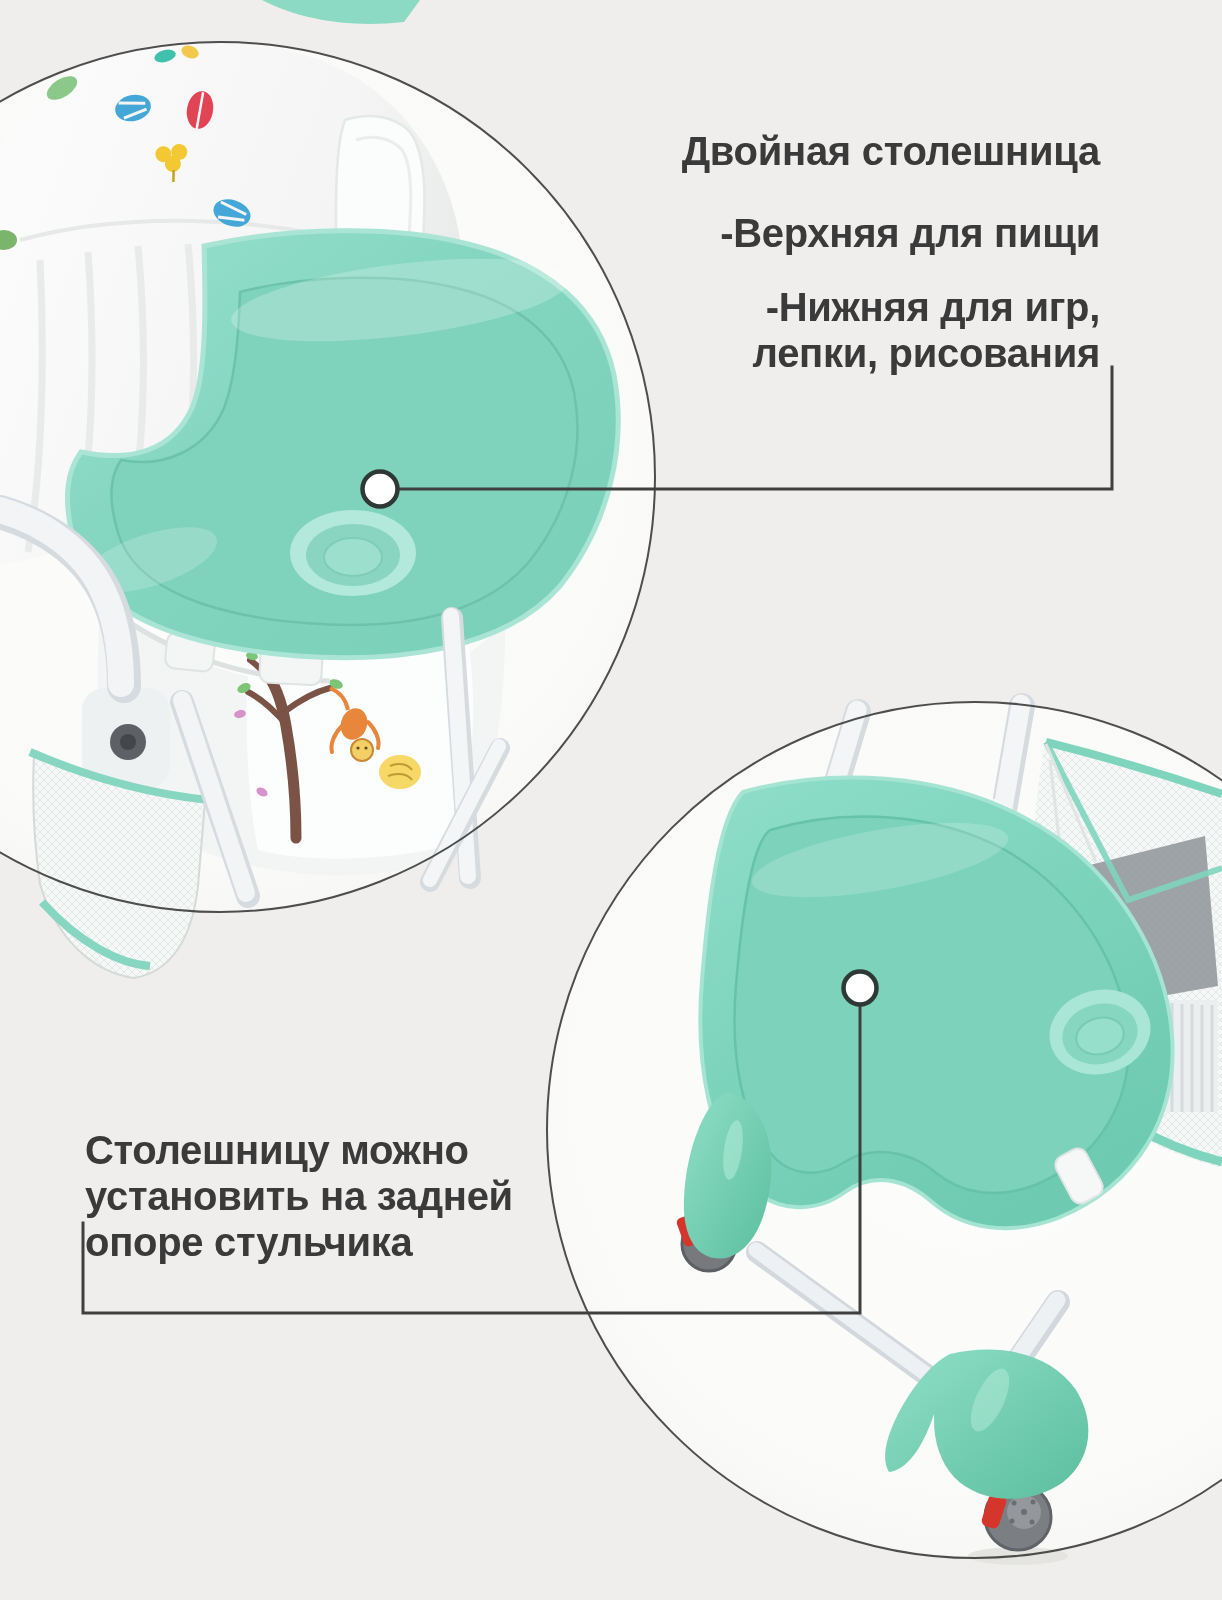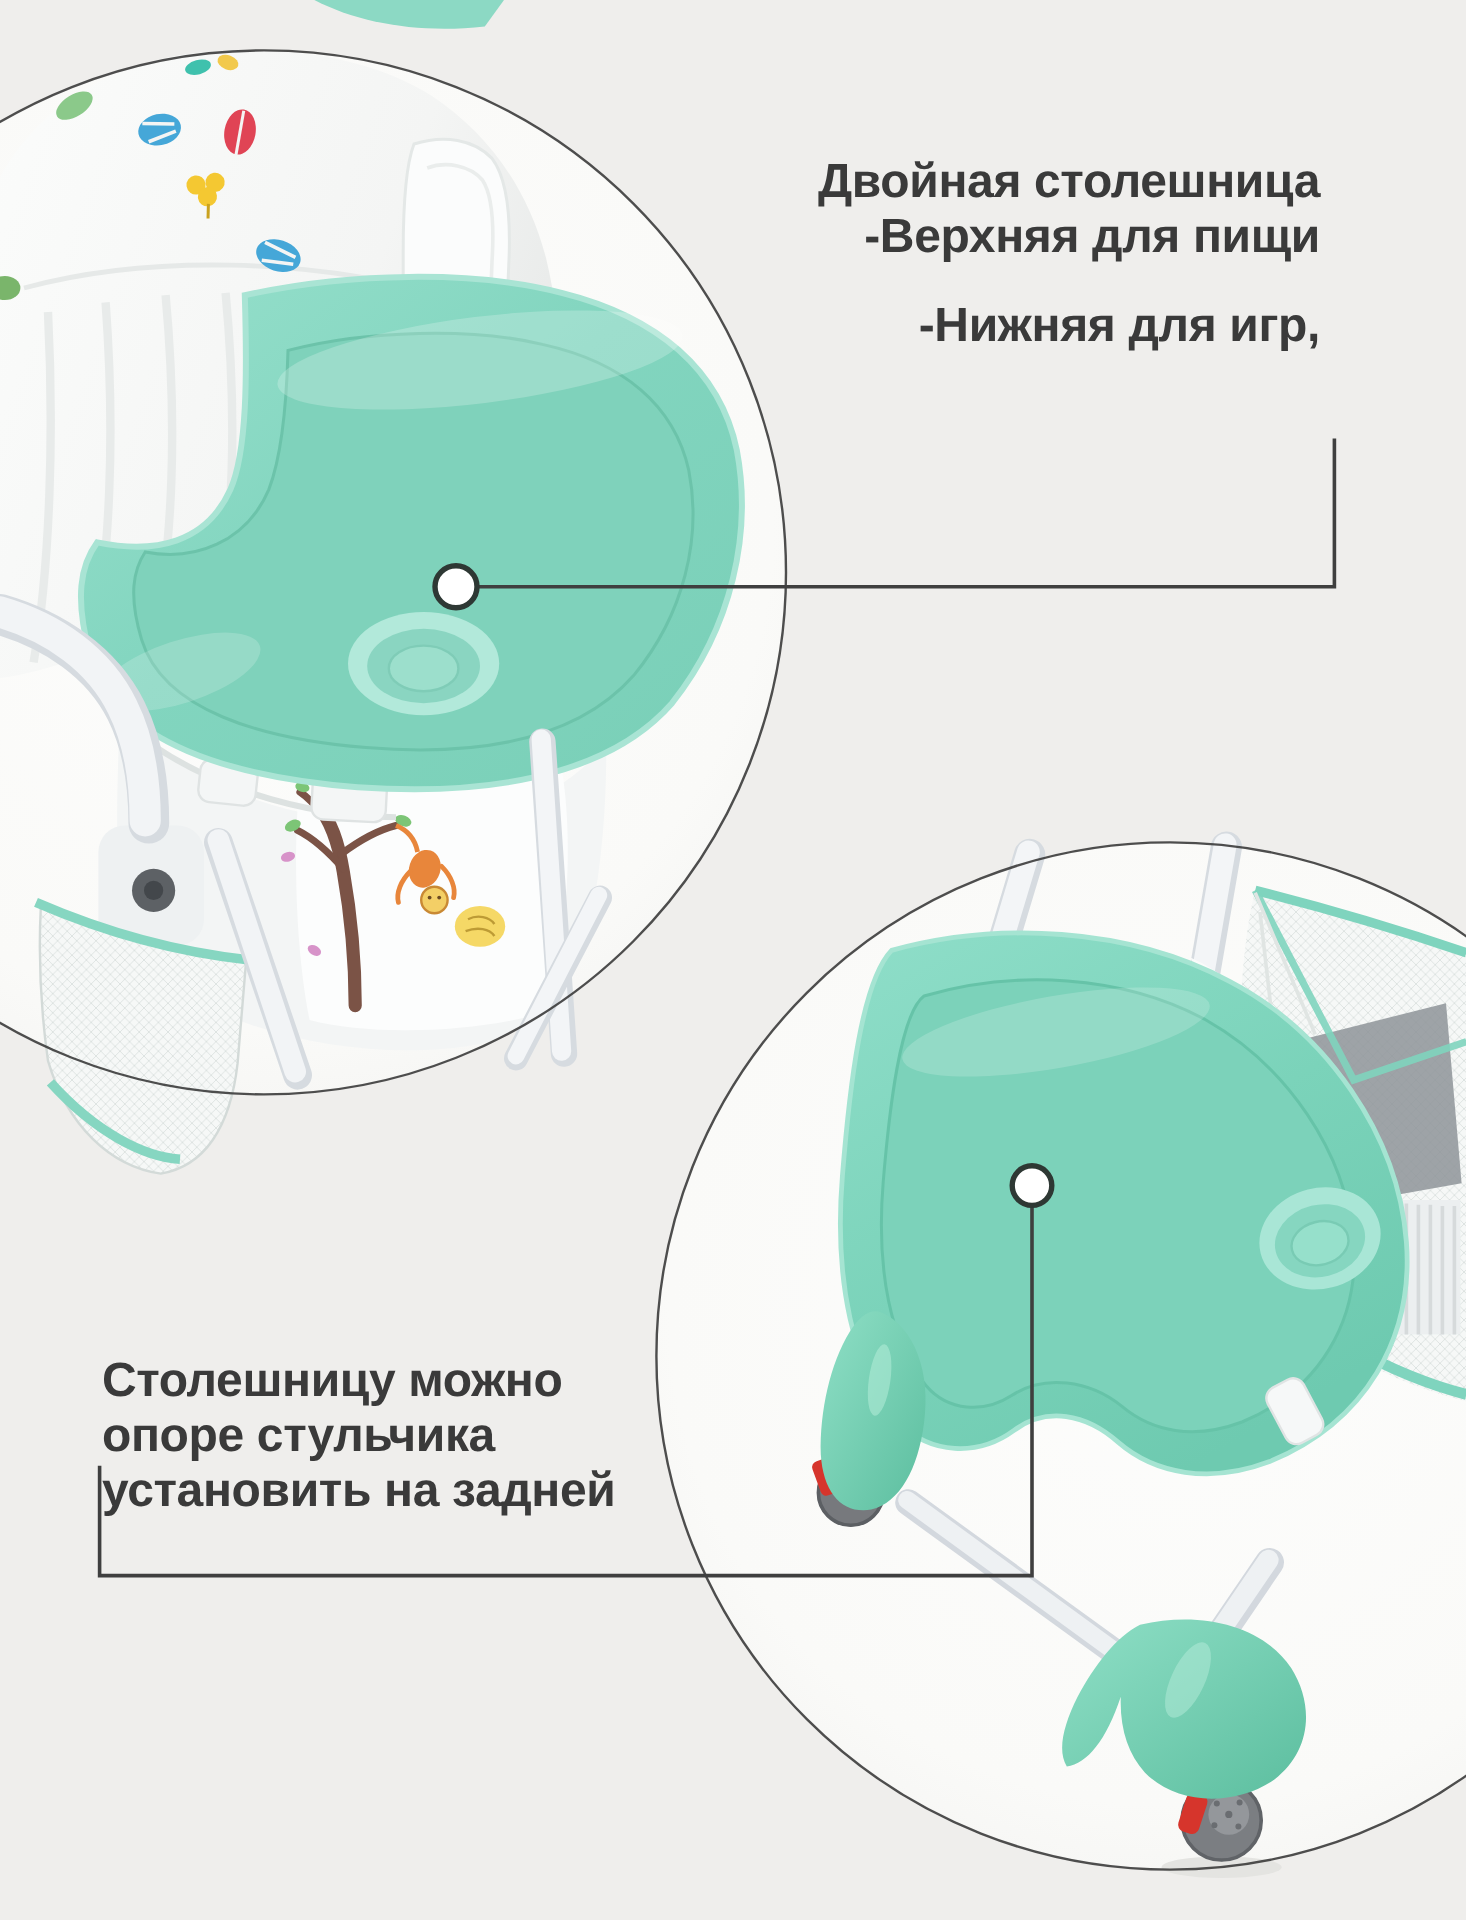--- a/index.html
+++ b/index.html
@@ -8,21 +8,21 @@
     background:#efeeec;overflow:hidden;
     font-family:"Liberation Sans",sans-serif;
   }
   .art{position:absolute;left:0;top:0;width:1222px;height:1600px;display:block;}
   .note{
     position:absolute;font-weight:600;color:#3a3a3a;
     font-size:40px;line-height:46px;letter-spacing:-0.3px;
   }
   .note p{margin:0;}
   #note-top{top:128px;right:122px;text-align:right;}
-  #note-top .gap-a{}
+  #note-top .gap-a{margin-top:36px;}
   #note-top .gap-b{margin-top:28px;}
   #note-bottom{top:1087px;left:85px;text-align:left;margin-top:40px;}
 </style>
 </head>
 <body>
 
 <div class="canvas">
 
 <svg class="art" viewBox="0 0 1222 1600" xmlns="http://www.w3.org/2000/svg">
   <defs>
@@ -262,21 +262,22 @@
     <path d="M860,1007 L860,1313 L83,1313 L83,1223" stroke="#3f3f3f" stroke-width="3"></path>
     <circle cx="380" cy="489" r="17.5" fill="#ffffff" stroke="#2e3834" stroke-width="4.5"></circle>
     <circle cx="860" cy="988" r="16.5" fill="#ffffff" stroke="#2e3834" stroke-width="4.5"></circle>
   </g>
 </svg>
 
   <div class="note" id="note-top">
     <p>Двойная столешница</p>
     <p class="gap-a">-Верхняя для пищи</p>
     <p class="gap-b">-Нижняя для игр,</p>
+    <p>лепки, рисования</p>
   </div>
 
   <div class="note" id="note-bottom">
     <p>Столешницу можно</p>
+    <p>установить на задней</p>
     <p>опоре стульчика</p>
-    <p>установить на задней</p>
   </div>
 
 </div>
 
 </body></html>

